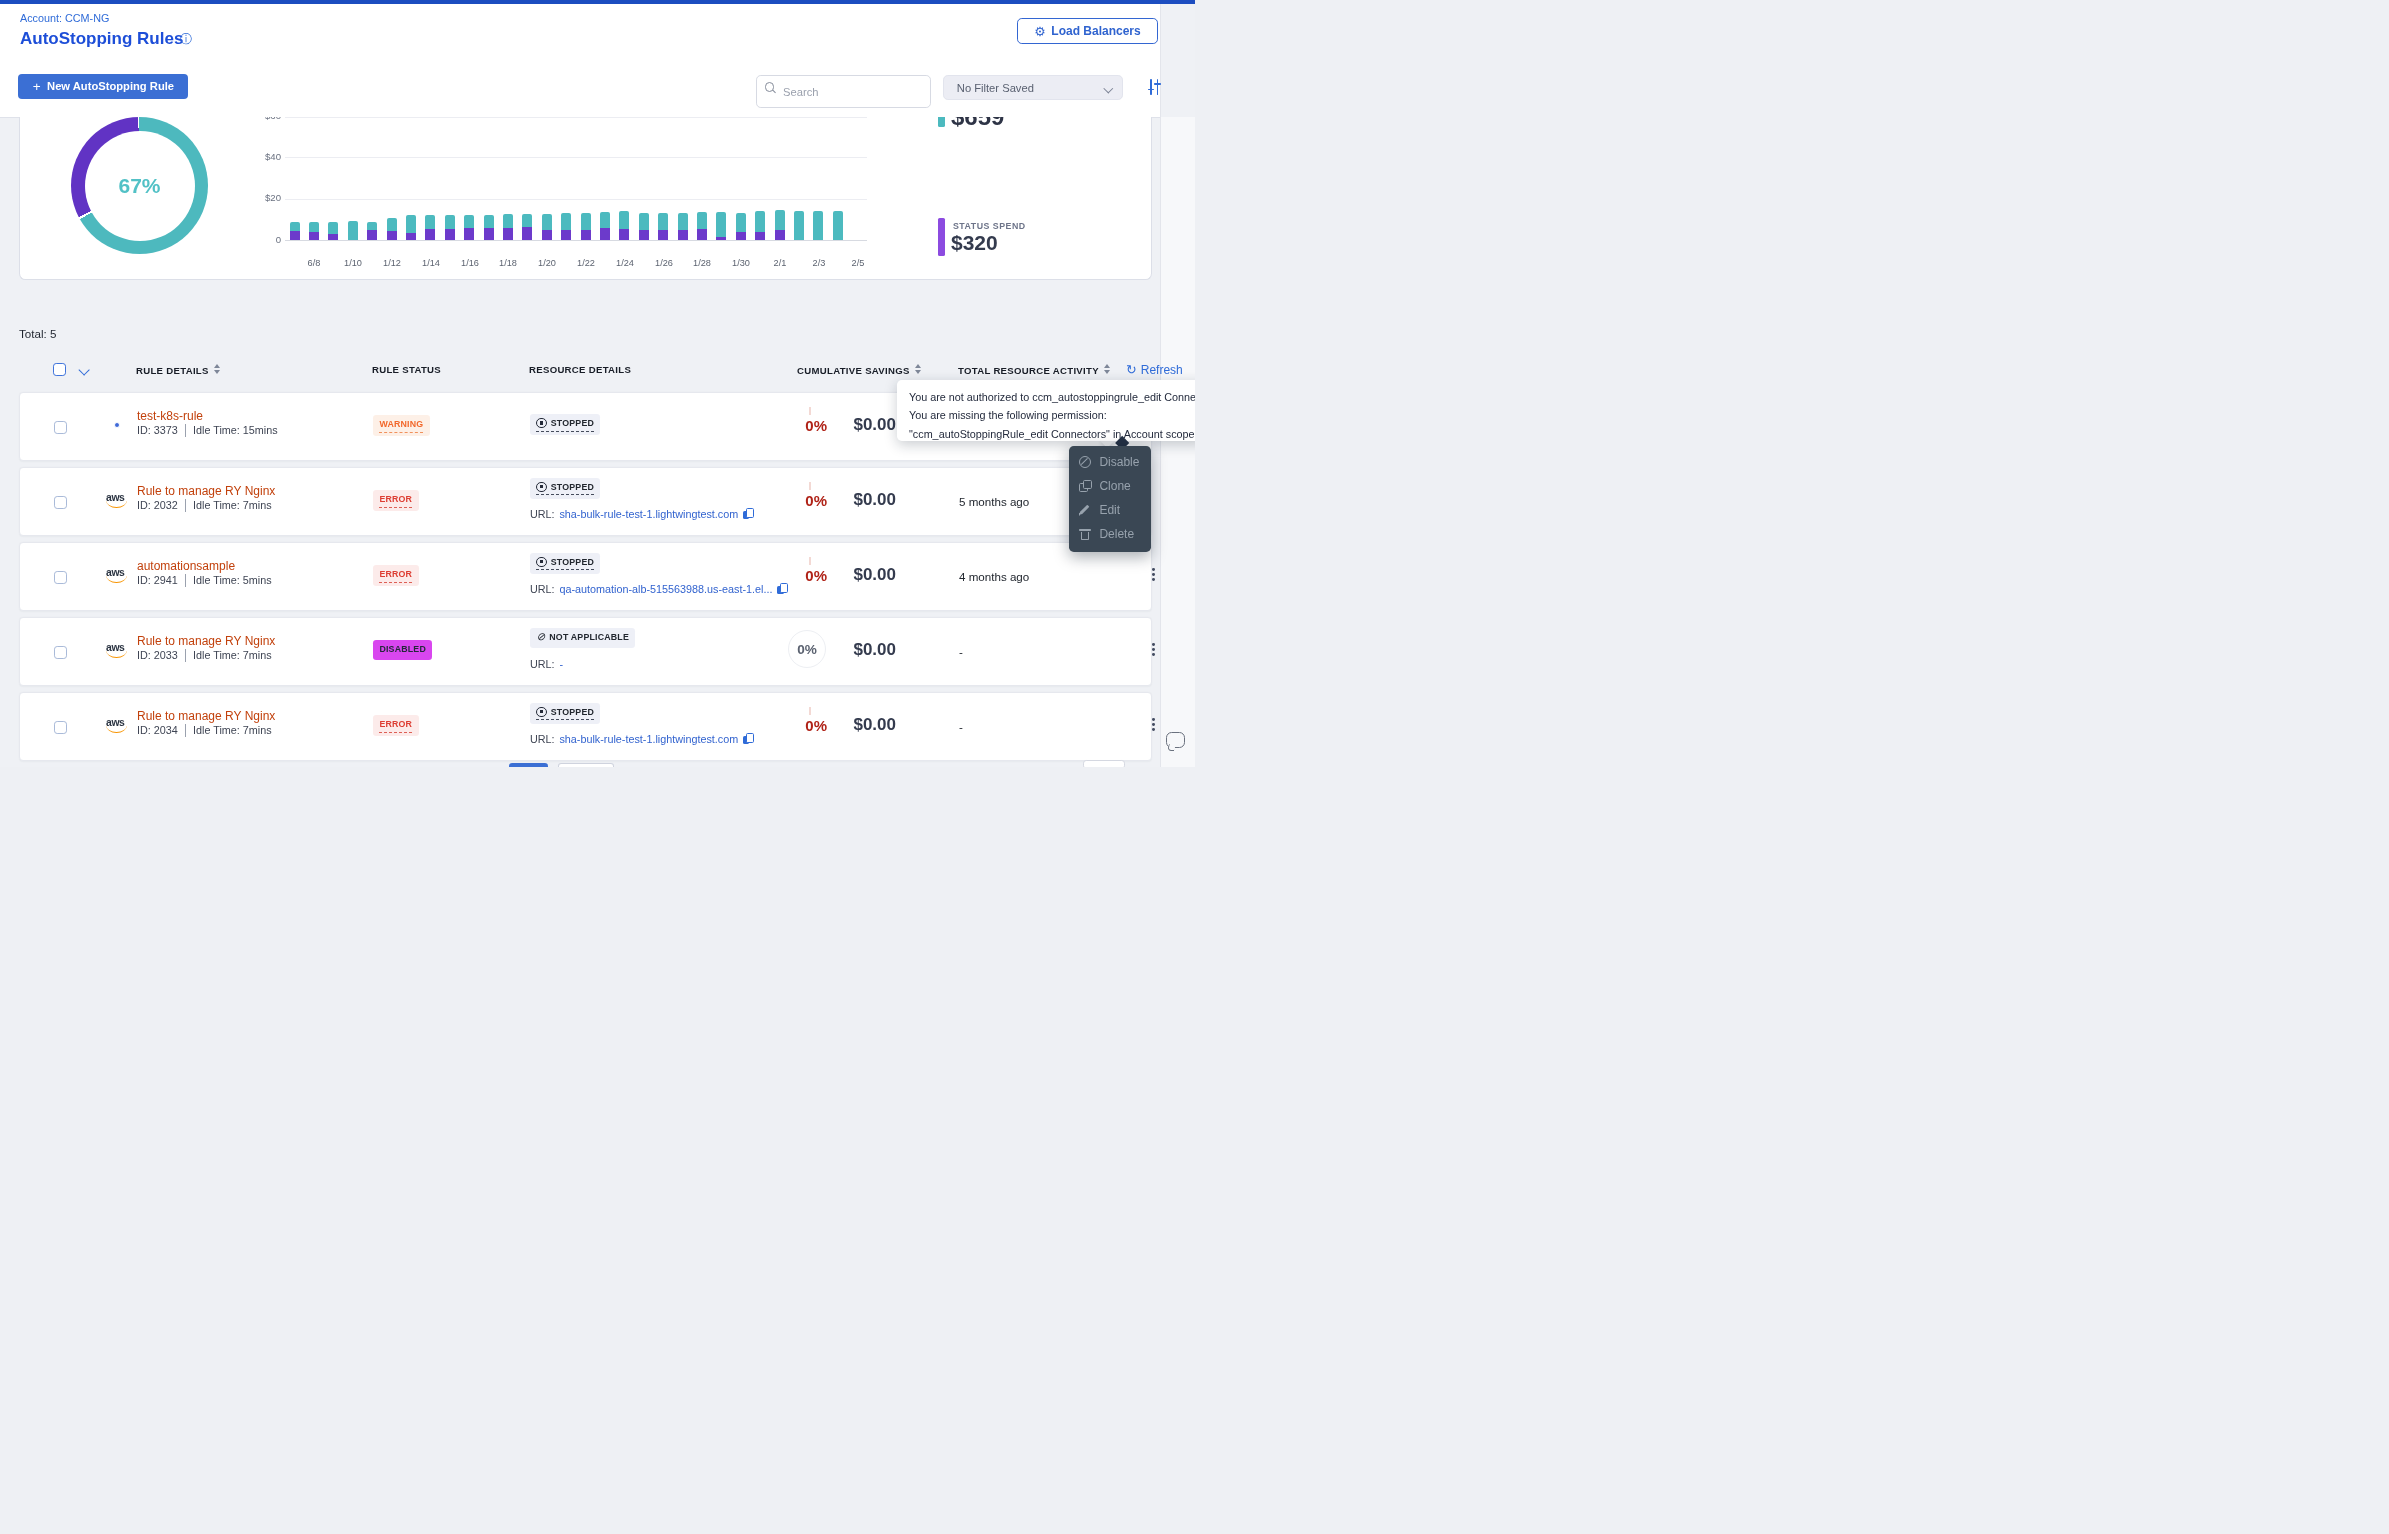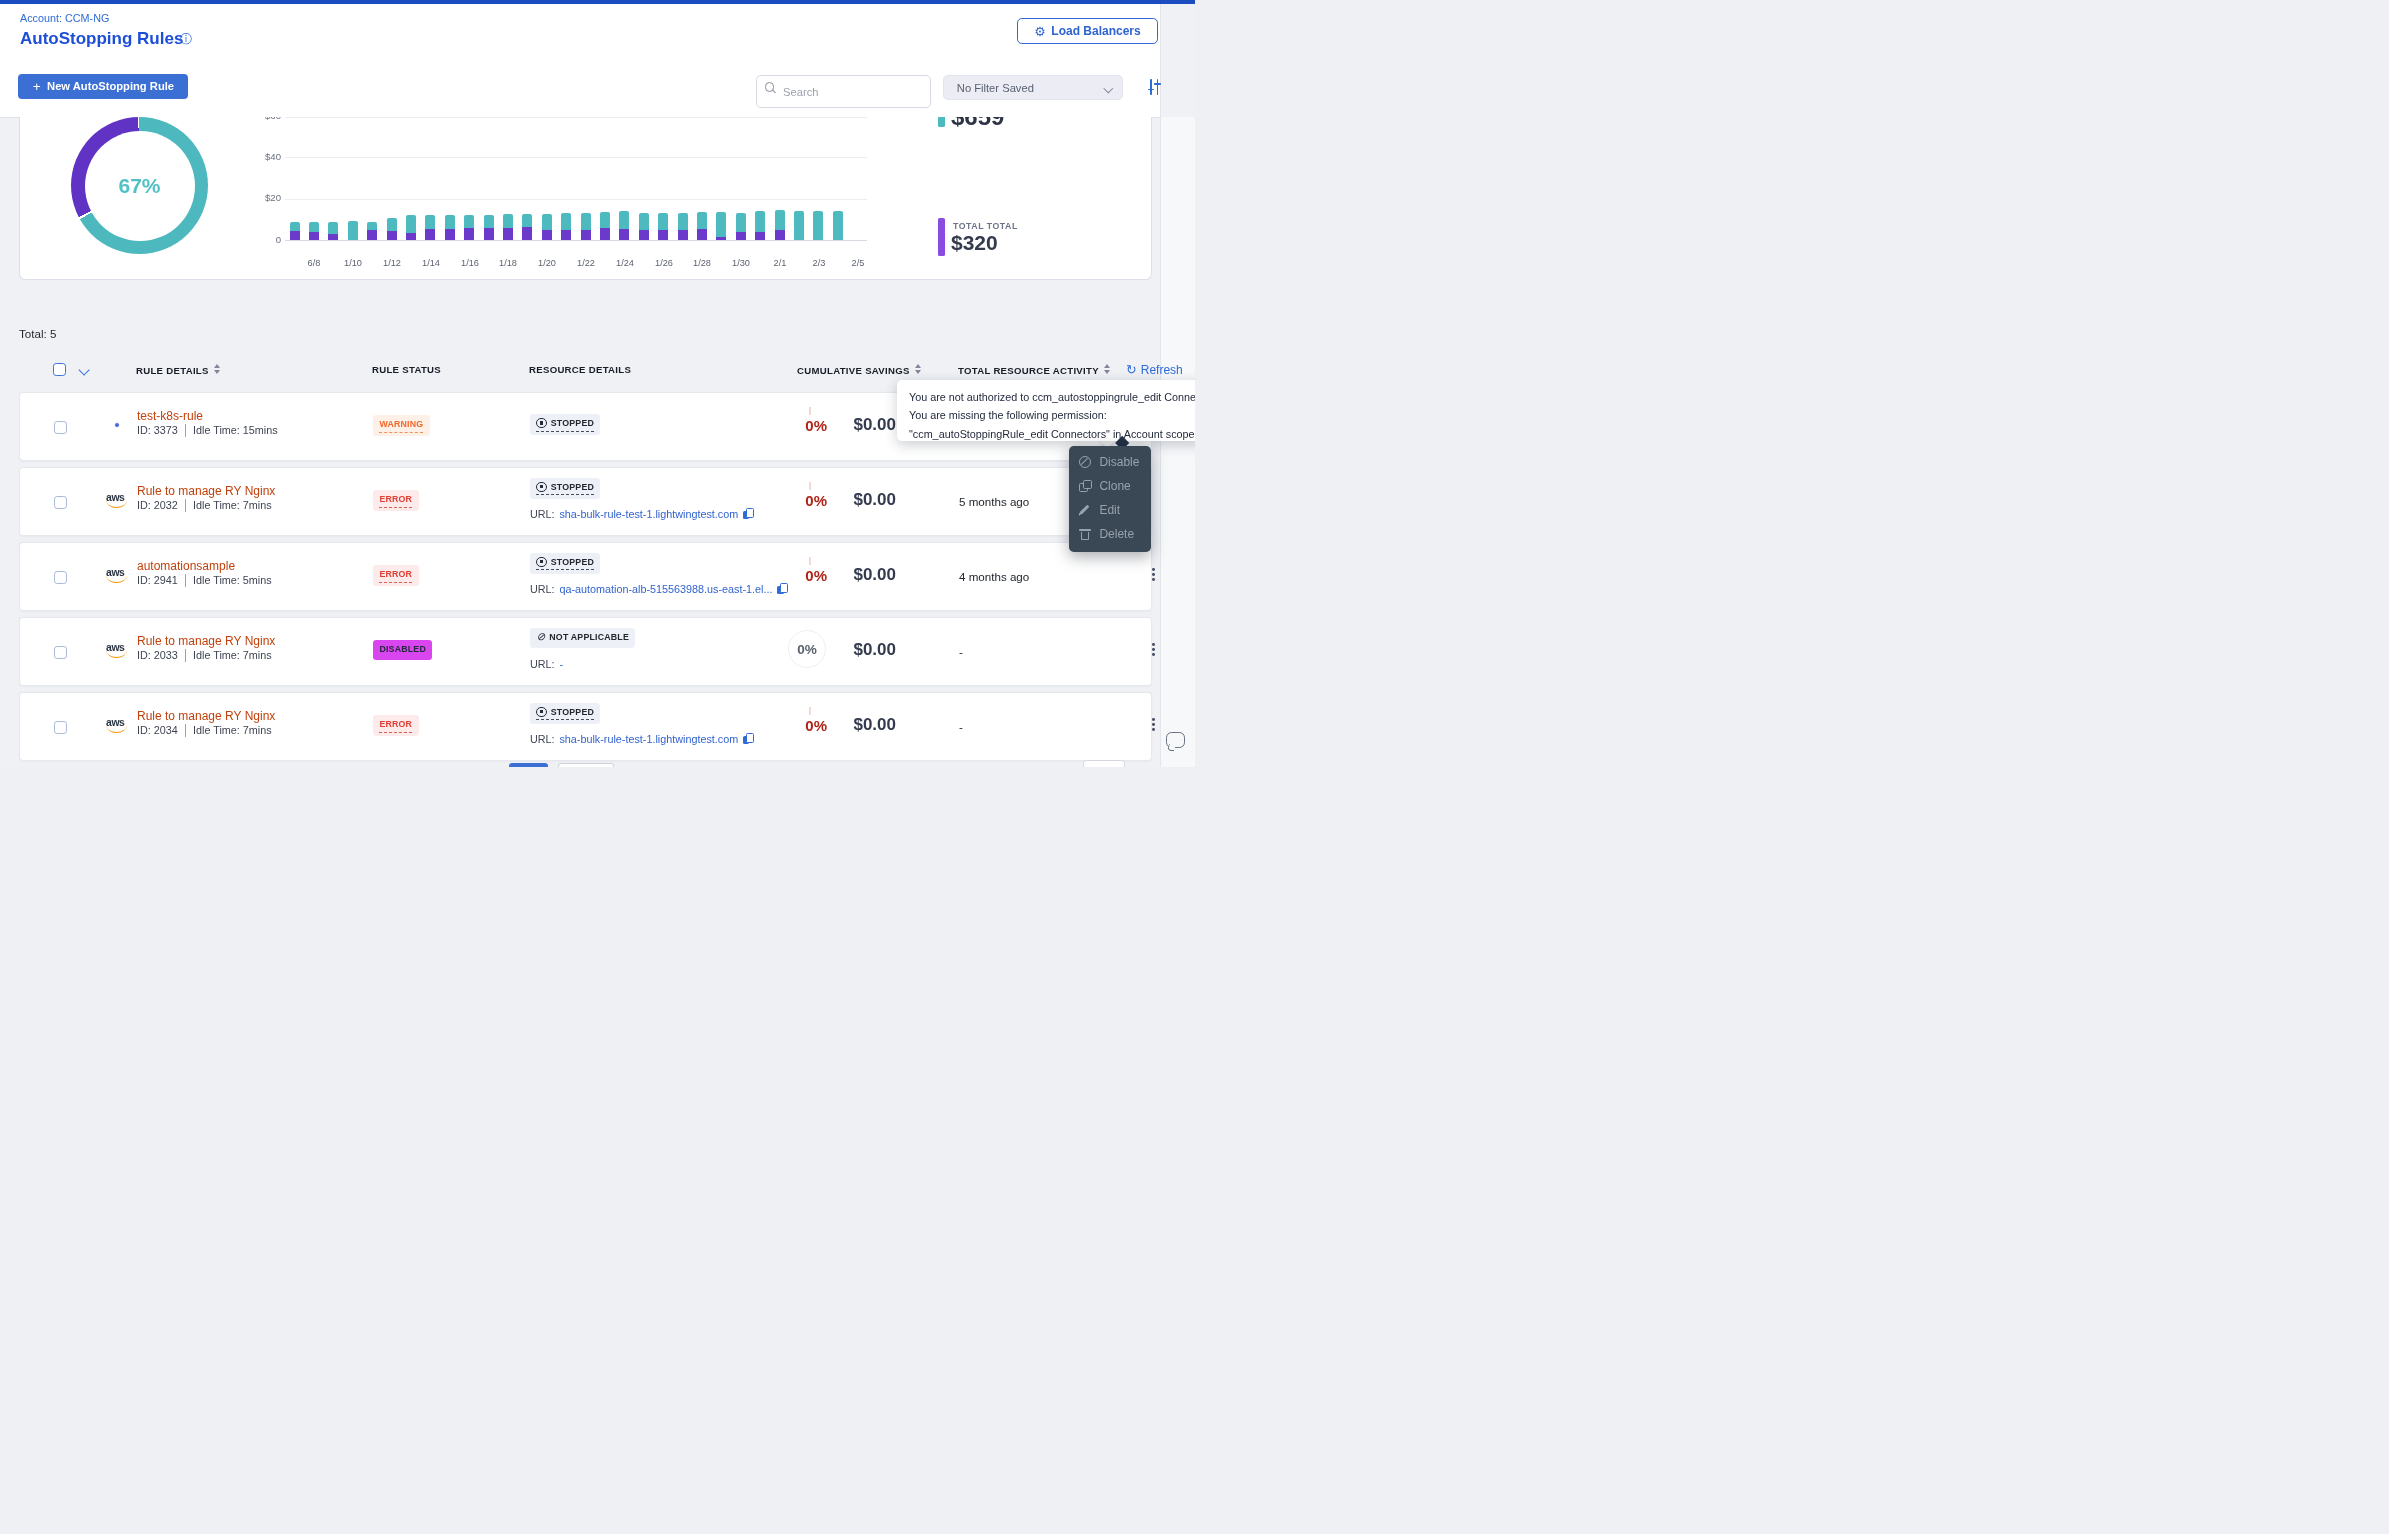--- a/index.html
+++ b/index.html
@@ -229,21 +229,21 @@
         <div class="bar teal" style="left:470px;bottom:8.7px;height:21px;"></div>
         <div class="bar purp" style="left:490px;bottom:0.8px;height:10px;"></div>
         <div class="bar teal" style="left:490px;bottom:10.7px;height:20px;"></div>
         <div class="bar teal" style="left:509px;bottom:0.8px;height:29px;"></div>
         <div class="bar teal" style="left:528px;bottom:0.8px;height:29px;"></div>
         <div class="bar teal" style="left:548px;bottom:0.8px;height:29px;"></div>
       </div>
     <div class="legbar" style="left:918px;top:-16px;height:26px;background:#4cbabf;"></div>
     <div class="bigval" style="left:931px;top:-13.6px;font-size:24px;">$659</div>
     <div class="legbar" style="left:918px;top:101px;height:38px;background:#8c4be0;"></div>
-    <div class="spendlab">TOTAL TOTAL</div>
+    <div class="spendlab">STATUS SPEND</div>
     <div class="spendval">$320</div>
   <span class="ylab" style="left:208px;top:117px;">0</span>
       <span class="ylab" style="left:208px;top:75px;">$20</span>
       <span class="ylab" style="left:208px;top:34px;">$40</span>
       <span class="ylab" style="left:208px;top:-7.4px;">$60</span>
       <span class="xlab" style="left:274px;">6/8</span>
       <span class="xlab" style="left:313px;">1/10</span>
       <span class="xlab" style="left:352px;">1/12</span>
       <span class="xlab" style="left:391px;">1/14</span>
       <span class="xlab" style="left:430px;">1/16</span>

